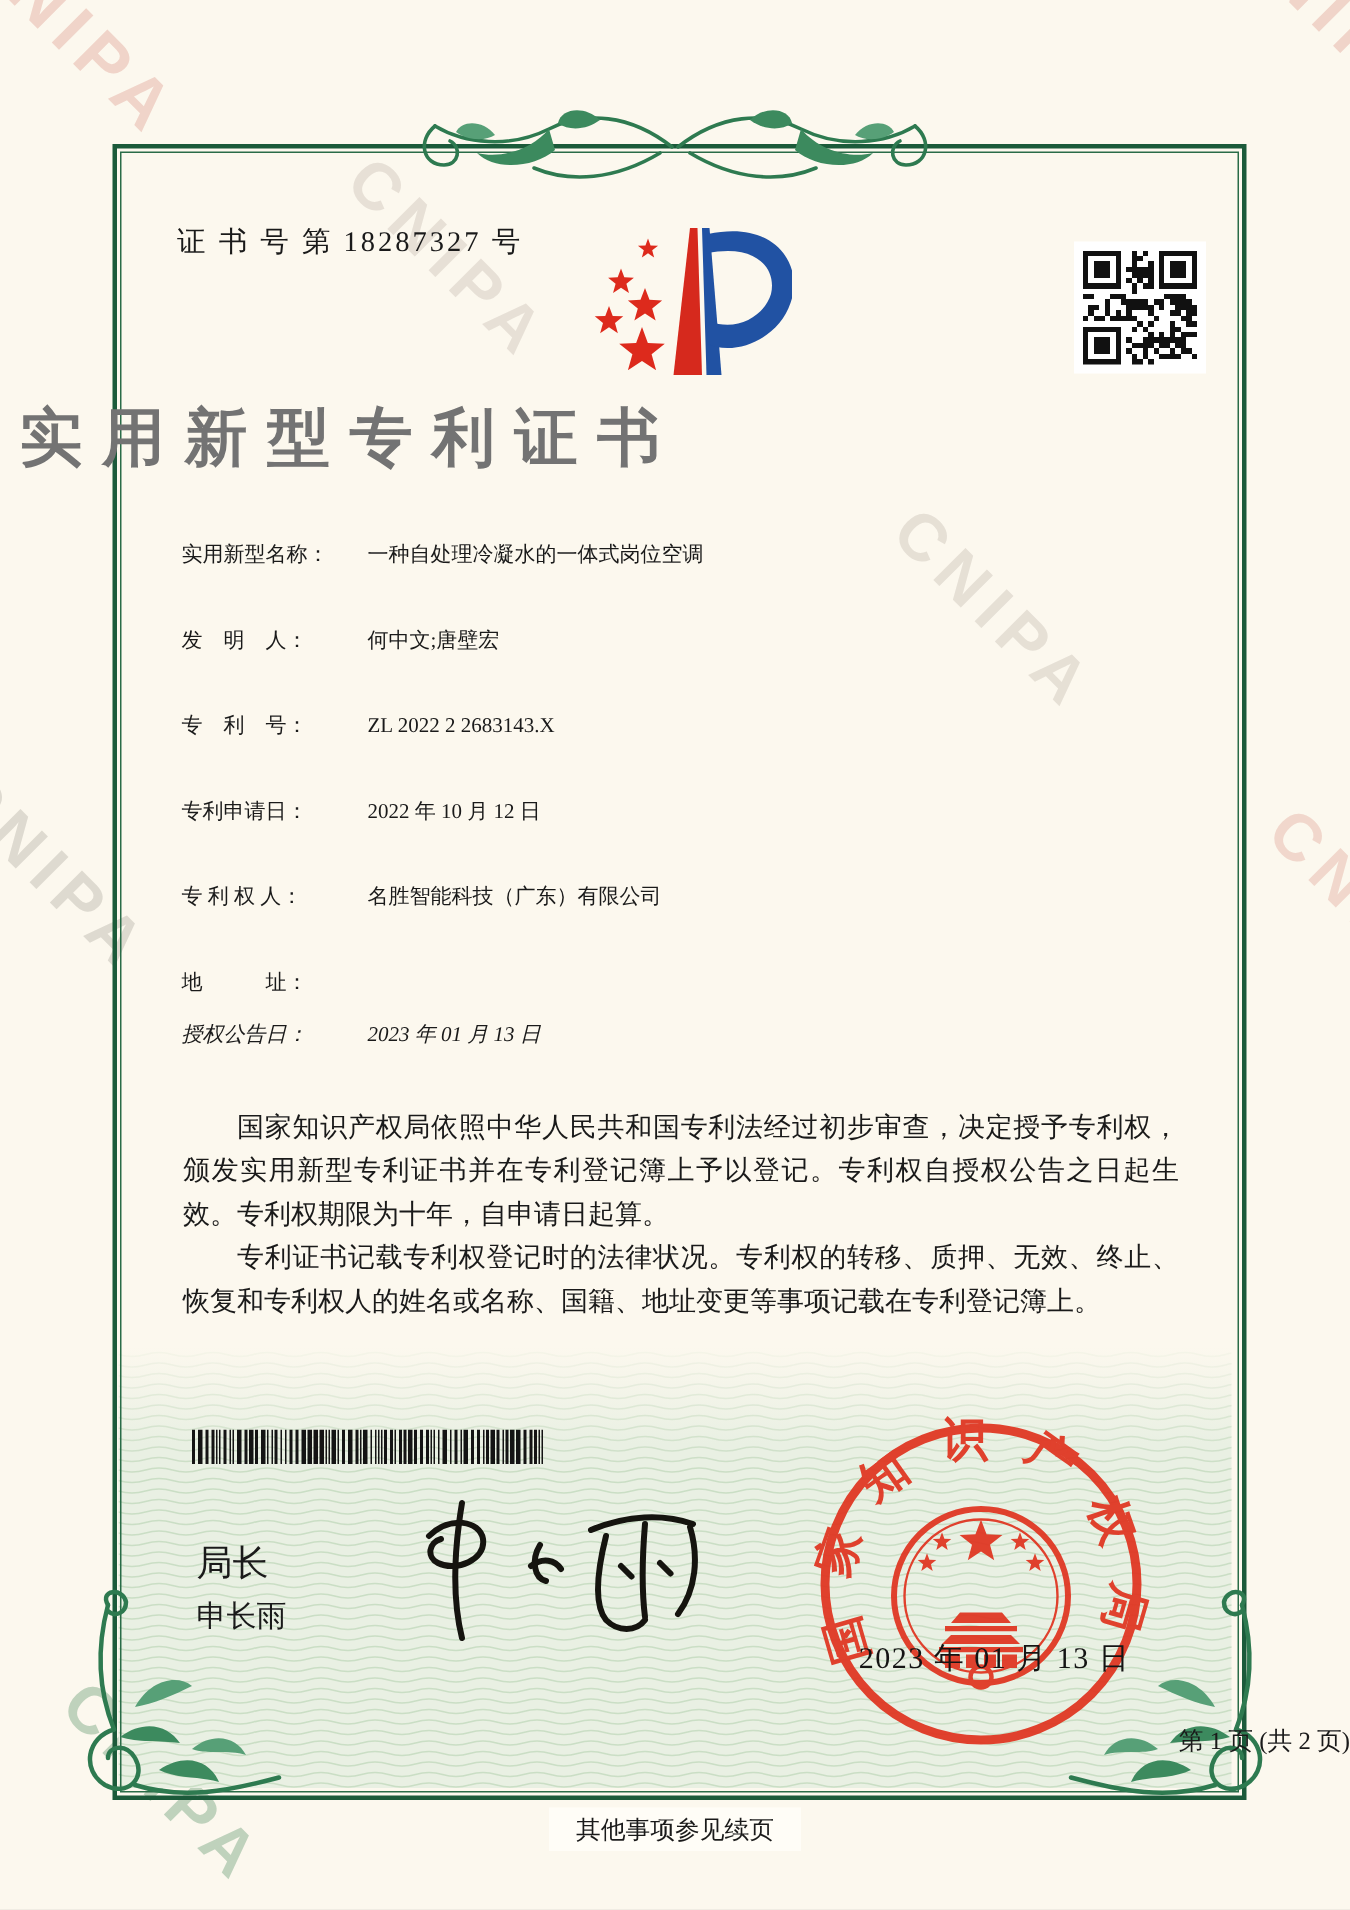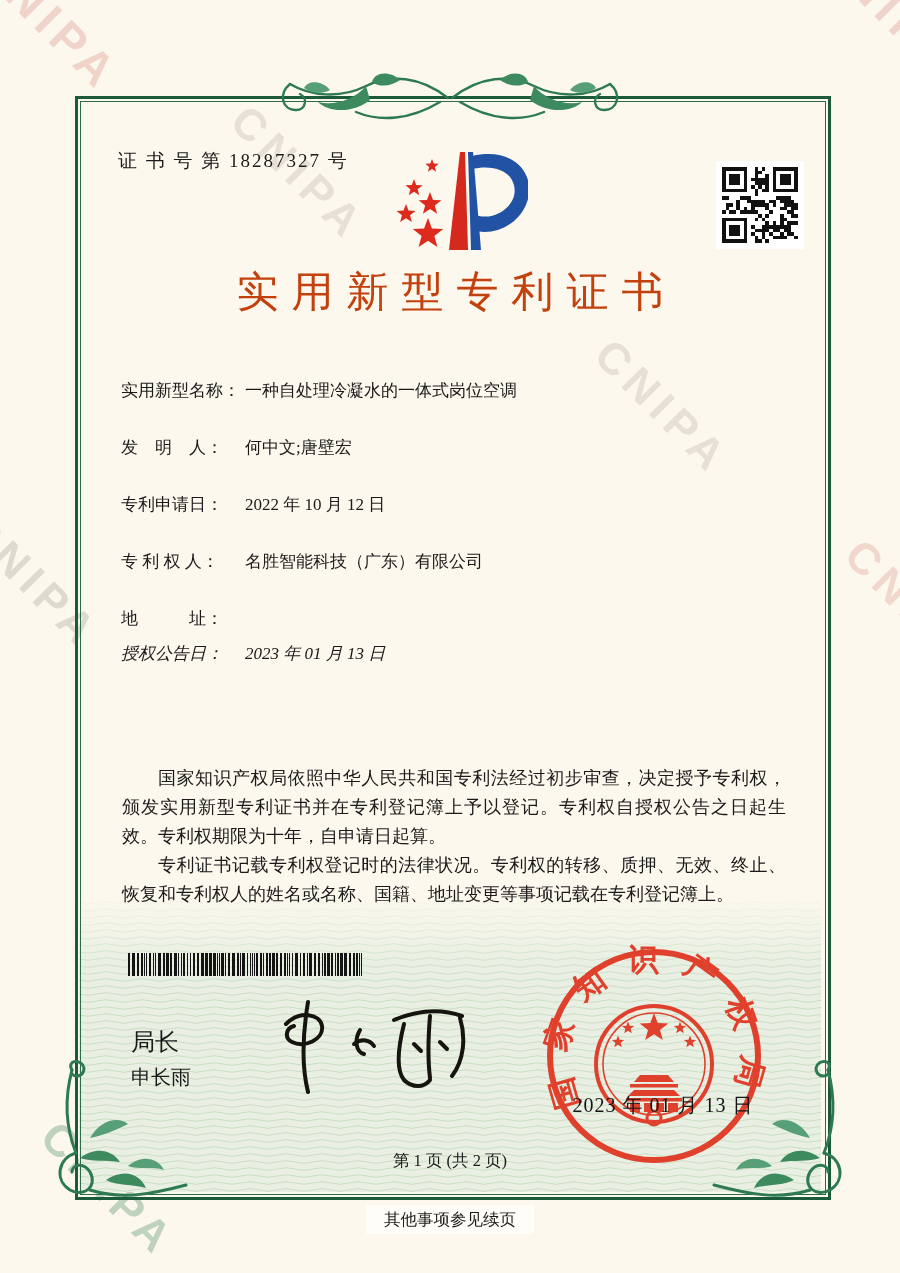--- a/index.html
+++ b/index.html
@@ -35,48 +35,48 @@
   .orn-top{left:270px; top:66px; width:360px; height:66px;}
   .orn-bl{left:46px; top:1058px; width:150px; height:150px;}
   .orn-br{left:704px; top:1058px; width:150px; height:150px;}
   
   .cert-no{position:absolute; left:118px; top:148px; font-size:19px;
     letter-spacing:2px; z-index:5;}
   .logo{position:absolute; left:376px; top:144px; width:152px; height:118px; z-index:5;}
   .qr{position:absolute; left:716px; top:161px; width:88px; height:88px;
     background:#ffffff; padding:6px; box-sizing:border-box; z-index:5;}
   .qr svg{width:76px; height:76px; display:block;}
-  .title{position:absolute; left:0; right:0; top:264px; text-align:center;
-    font-size:42px; font-weight:normal; letter-spacing:13px; text-indent:13px;
-    color:#c2410c; z-index:5;}
-  
-  .fields{position:absolute; left:121px; top:378px; width:652px;
-    font-size:17px; line-height:26px; z-index:5;}
+  .title{position:absolute; left:0; right:0; top:264px; 
+    font-size:42px; font-weight:bold; letter-spacing:13px; text-indent:13px;
+    color:#737373; z-index:5;}
+  
+  .fields{position:absolute; left:121px; top:358px; width:652px;
+    font-size:14px; line-height:26px; z-index:5;}
   .field-row{display:flex; margin-bottom:31px;}
   .flabel{flex:0 0 124px; white-space:nowrap;}
   .fvalue{flex:1;}
   .field-row.addr{margin-bottom:9px;}
   .grant-row{display:flex; z-index:5;font-style:italic;}
   .grant-group1{display:flex; flex:0 0 334px;}
   .grant-group2{display:flex;}
   .grant-group2 .flabel{flex:0 0 118px;}
   
   .paras{position:absolute; left:122px; top:737px; width:664px; font-size:18px;
-    line-height:29px; text-align:justify; z-index:5;margin-top:27px;}
+    line-height:29px; text-align:justify; z-index:5;}
   .paras p{margin:0; text-indent:2em;}
   
   .barcode{position:absolute; left:128px; top:953px; width:240px; height:23px; z-index:5;}
   .sign-title{position:absolute; left:131px; top:1026px; font-size:24px; z-index:5;}
   .sign-name{position:absolute; left:131px; top:1064px; font-size:20px; z-index:5;}
   .signature{position:absolute; left:262px; top:996px; width:220px; height:104px; z-index:6;}
   .seal{position:absolute; left:534px; top:936px; width:240px; height:240px;
     opacity:.93; z-index:5;}
   .seal-date{position:absolute; left:548px; top:1092px; width:230px;
     text-align:center; font-size:20px; letter-spacing:1px; color:#141414; z-index:6;}
-  .page-info{position:absolute; left:0; right:0; top:1150px; text-align:center;
+  .page-info{position:absolute; left:0; right:0; top:1150px; text-align:right;
     font-size:16.5px; z-index:5;}
   .cont-note{position:absolute; left:0; right:0; top:1209px; text-align:center; z-index:5;}
   .cont-note span{background:#fffdf7; padding:5px 18px; font-size:16.5px;}
 </style>
 </head>
 <body>
 
 <div class="page">
 
   <div class="wm wm1">CNIPA</div>
@@ -324,20 +324,24 @@
   <div class="fields">
     <div class="field-row">
       <span class="flabel">实用新型名称：</span>
       <span class="fvalue">一种自处理冷凝水的一体式岗位空调</span>
     </div>
     <div class="field-row">
       <span class="flabel">发　明　人：</span>
       <span class="fvalue">何中文;唐壁宏</span>
     </div>
     <div class="field-row">
+      <span class="flabel">专　利　号：</span>
+      <span class="fvalue">ZL 2022 2 2683143.X</span>
+    </div>
+    <div class="field-row">
       <span class="flabel">专利申请日：</span>
       <span class="fvalue">2022 年 10 月 12 日</span>
     </div>
     <div class="field-row">
       <span class="flabel">专 利 权 人：</span>
       <span class="fvalue">名胜智能科技（广东）有限公司</span>
     </div>
     <div class="field-row addr">
       <span class="flabel">地　　　址：</span>
     </div>

